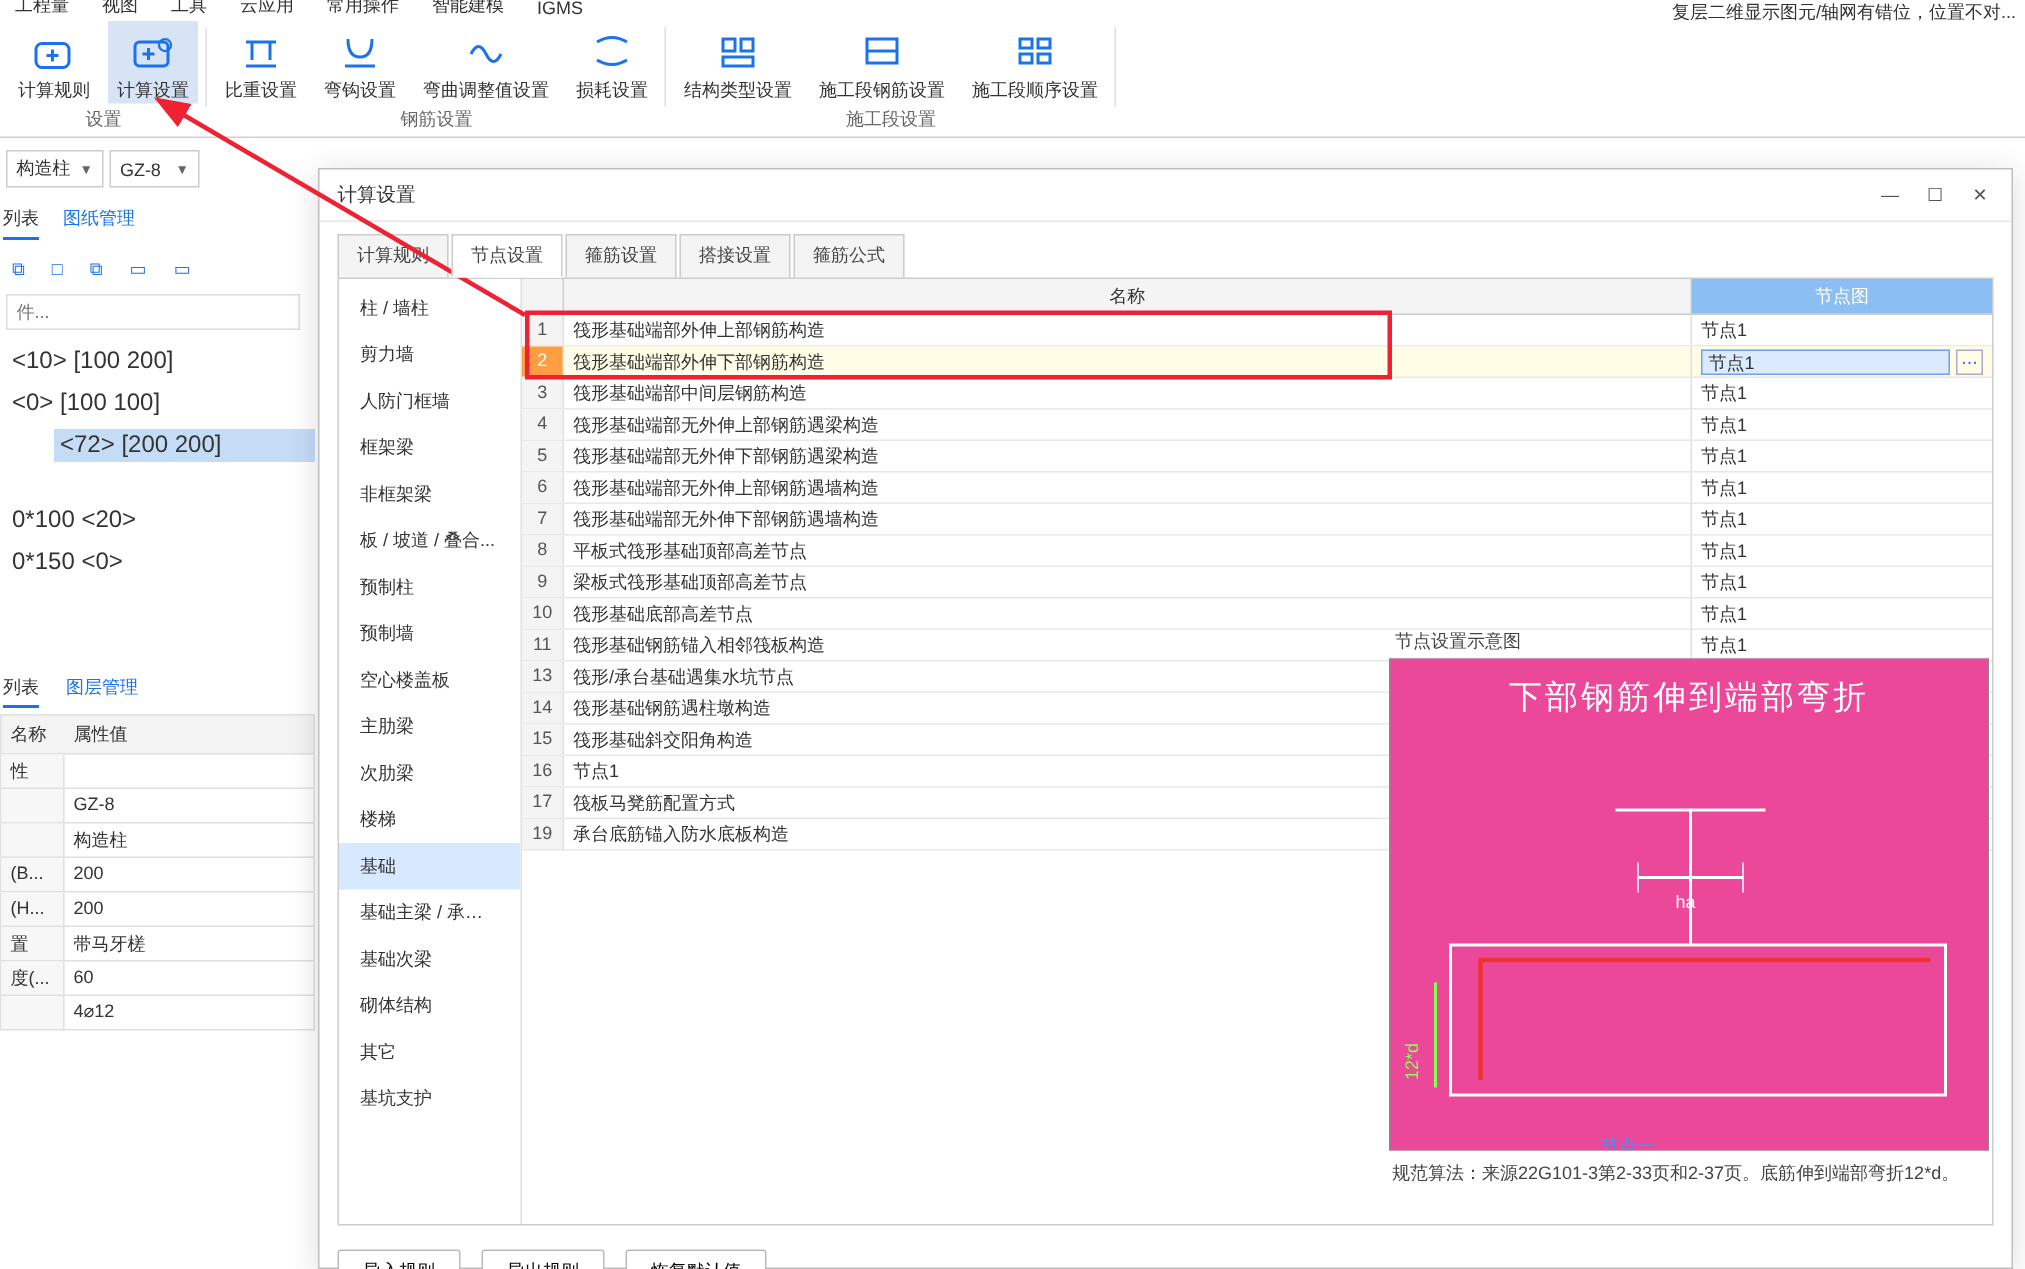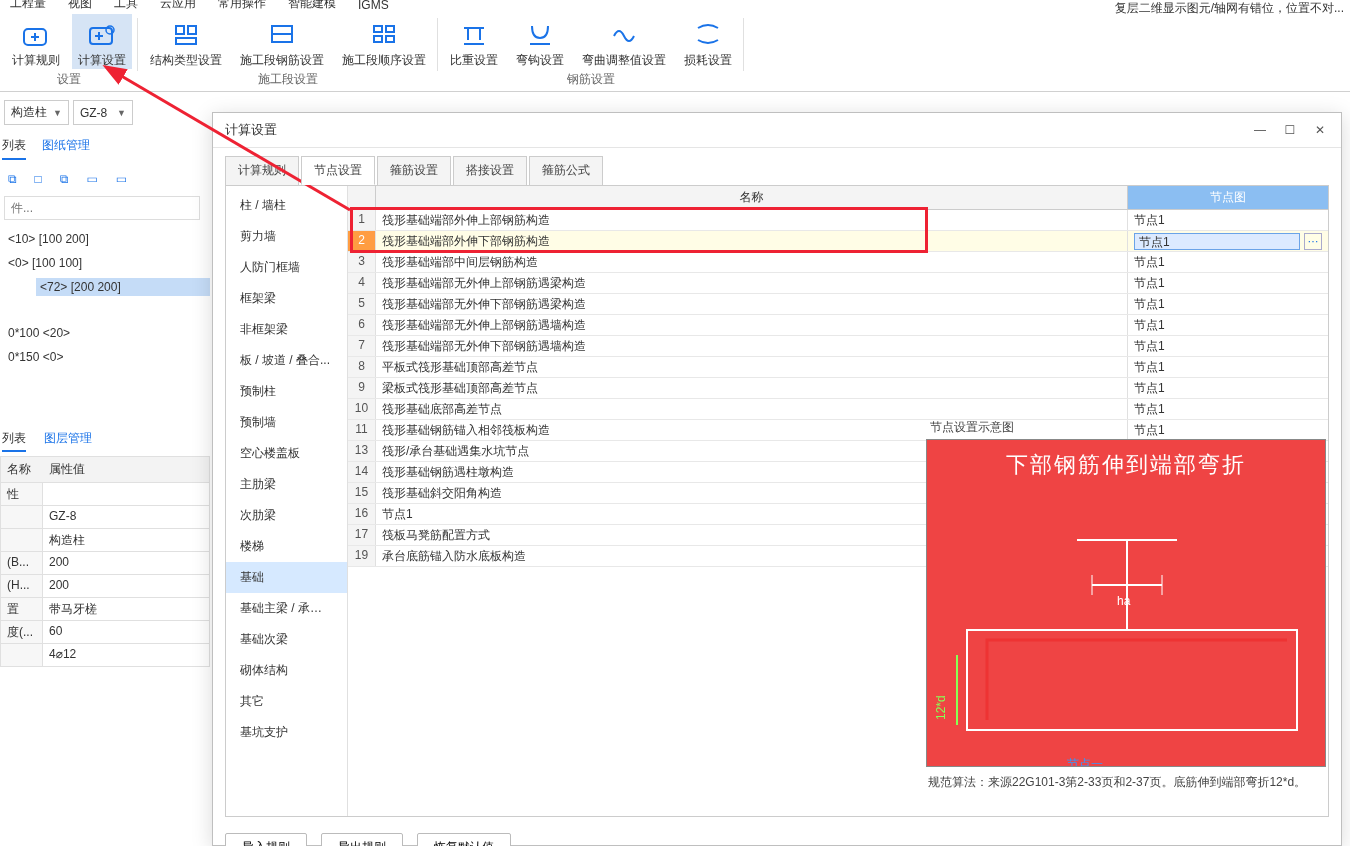--- a/index.html
+++ b/index.html
@@ -23,21 +23,21 @@
 .sel-row { display: flex; gap: 4px; padding: 8px 4px; }
 .sel { border: 1px solid #ccc; padding: 3px 6px; font-size: 12px; min-width: 60px; display: flex; justify-content: space-between; align-items: center; gap: 6px; }
 .sel .arrow { color: #666; font-size: 9px; }
 .tabrow { display: flex; padding: 4px 2px; gap: 16px; }
 .tabitem { color: #1a73e8; padding-bottom: 4px; }
 .tabitem.active { color: #333; border-bottom: 2px solid #1a73e8; }
 .iconbar { display: flex; gap: 18px; padding: 8px 8px; color: #1a73e8; }
 .iconbar span { cursor: pointer; }
 .lp-input { border: 1px solid #ddd; padding: 4px 6px; margin: 2px 4px; width: 196px; color: #888; }
 .lp-block { margin-top: 8px; display: flex; flex-direction: column; gap: 6px; padding-left: 4px; }
-.lp-line { font-size: 12px; color: #333; padding: 2px 4px; }
+.lp-line { font-size: 16px; color: #333; padding: 2px 4px; }
 .lp-line.hl { background: #c5dcf7; display: inline-block; margin-left: 32px; }
 .lp-block2 { margin-top: 28px; }
 .lp-tabs2 { display: flex; gap: 18px; padding: 4px 2px; }
 .lp-tabs2 .active { color: #333; border-bottom: 2px solid #1a73e8; }
 .lp-tabs2 span { color: #1a73e8; padding-bottom: 3px; }
 .prop-head { display: flex; background: #f3f3f3; border: 1px solid #e0e0e0; }
 .prop-head div { padding: 4px 6px; font-size: 12px; }
 .prop-row { display: flex; border-left: 1px solid #e0e0e0; }
 .prop-row div { border-right: 1px solid #e0e0e0; border-bottom: 1px solid #e0e0e0; padding: 3px 6px; font-size: 12px; height: 23px; }
 .prop-row .c1 { width: 42px; background: #f7f7f7; white-space: nowrap; overflow: hidden; }
@@ -69,21 +69,21 @@
 .grid-row.sel-row2 .idx { background: #ff9d42; color: #fff; }
 .node-edit { display: flex; align-items: center; gap: 4px; }
 .node-edit-input { border: 1px solid #6aa3e8; background: #dceaff; padding: 0 4px; height: 17px; flex: 1; }
 .node-btn { width: 18px; height: 17px; display: flex; align-items: center; justify-content: center; color: #1a73e8; border: 1px solid #aac; font-size: 11px; }
 
 .red-box { position: absolute; border: 3px solid #e23; pointer-events: none; }
 .arrow-svg { position: absolute; pointer-events: none; }
 
 .preview { position: absolute; right: 2px; top: 230px; width: 400px; }
 .preview-title { font-size: 12px; padding: 3px 4px; color: #444; }
-.preview-box { background: #ef4444; color: #fff; height: 328px; width: 100%; border: 1px solid #888; position: relative; overflow: hidden; }
+.preview-box { background: #ec4899; color: #fff; height: 328px; width: 100%; border: 1px solid #888; position: relative; overflow: hidden; }
 .pv-title { text-align: center; font-size: 22px; padding: 10px 0; letter-spacing: 2px; }
 .preview-desc { font-size: 12px; color: #444; padding: 6px 2px; line-height: 1.5; }
 
 .dlg-foot { display: flex; gap: 14px; padding: 8px 12px; }
 .btn { border: 1px solid #bbb; background: #fff; padding: 5px 16px; cursor: pointer; border-radius: 2px; }
 
 .hdr-right { position: absolute; right: 6px; top: 0; font-size: 12px; color: #333; }
 </style>
 </head>
 <body>
@@ -127,20 +127,58 @@
         </div>
       </div>
       <span class="ribbon-group-label">设置</span>
     </div>
 
     <div class="ribbon-group">
       <div class="ribbon-row">
         <div class="ribbon-btn">
           <div class="ribbon-icon">
               <svg width="32" height="32">
+                <path d="M6 10 L26 10 M10 10 L10 22 M22 10 L22 22 M6 26 L26 26" stroke="#1a73e8" stroke-width="2" fill="none"></path>
+              </svg>
+            </div>
+          <span class="ribbon-btn-label">比重设置</span>
+        </div>
+        <div class="ribbon-btn">
+          <div class="ribbon-icon">
+              <svg width="32" height="32">
+                <path d="M8 8 Q8 20 16 20 Q24 20 24 8 M6 26 L26 26" stroke="#1a73e8" stroke-width="2" fill="none"></path>
+              </svg>
+            </div>
+          <span class="ribbon-btn-label">弯钩设置</span>
+        </div>
+        <div class="ribbon-btn">
+          <div class="ribbon-icon">
+              <svg width="32" height="32">
+                <path d="M6 18 Q11 8 16 18 T26 18" stroke="#1a73e8" stroke-width="2" fill="none"></path>
+              </svg>
+            </div>
+          <span class="ribbon-btn-label">弯曲调整值设置</span>
+        </div>
+        <div class="ribbon-btn">
+          <div class="ribbon-icon">
+              <svg width="32" height="32">
+                <path d="M6 10 Q16 4 26 10 M6 22 Q16 28 26 22" stroke="#1a73e8" stroke-width="2" fill="none"></path>
+              </svg>
+            </div>
+          <span class="ribbon-btn-label">损耗设置</span>
+        </div>
+      </div>
+      <span class="ribbon-group-label">钢筋设置</span>
+    </div>
+
+    <div class="ribbon-group">
+      <div class="ribbon-row">
+        <div class="ribbon-btn">
+          <div class="ribbon-icon">
+              <svg width="32" height="32">
                 <rect x="6" y="8" width="8" height="8" stroke="#1a73e8" fill="none" stroke-width="2"></rect>
                 <rect x="18" y="8" width="8" height="8" stroke="#1a73e8" fill="none" stroke-width="2"></rect>
                 <rect x="6" y="20" width="20" height="6" stroke="#1a73e8" fill="none" stroke-width="2"></rect>
               </svg>
             </div>
           <span class="ribbon-btn-label">结构类型设置</span>
         </div>
         <div class="ribbon-btn">
           <div class="ribbon-icon">
               <svg width="32" height="32">
@@ -156,58 +194,20 @@
                 <rect x="6" y="8" width="8" height="6" stroke="#1a73e8" fill="none" stroke-width="2"></rect>
                 <rect x="18" y="8" width="8" height="6" stroke="#1a73e8" fill="none" stroke-width="2"></rect>
                 <rect x="6" y="18" width="8" height="6" stroke="#1a73e8" fill="none" stroke-width="2"></rect>
                 <rect x="18" y="18" width="8" height="6" stroke="#1a73e8" fill="none" stroke-width="2"></rect>
               </svg>
             </div>
           <span class="ribbon-btn-label">施工段顺序设置</span>
         </div>
       </div>
       <span class="ribbon-group-label">施工段设置</span>
-    </div>
-
-    <div class="ribbon-group">
-      <div class="ribbon-row">
-        <div class="ribbon-btn">
-          <div class="ribbon-icon">
-              <svg width="32" height="32">
-                <path d="M6 10 L26 10 M10 10 L10 22 M22 10 L22 22 M6 26 L26 26" stroke="#1a73e8" stroke-width="2" fill="none"></path>
-              </svg>
-            </div>
-          <span class="ribbon-btn-label">比重设置</span>
-        </div>
-        <div class="ribbon-btn">
-          <div class="ribbon-icon">
-              <svg width="32" height="32">
-                <path d="M8 8 Q8 20 16 20 Q24 20 24 8 M6 26 L26 26" stroke="#1a73e8" stroke-width="2" fill="none"></path>
-              </svg>
-            </div>
-          <span class="ribbon-btn-label">弯钩设置</span>
-        </div>
-        <div class="ribbon-btn">
-          <div class="ribbon-icon">
-              <svg width="32" height="32">
-                <path d="M6 18 Q11 8 16 18 T26 18" stroke="#1a73e8" stroke-width="2" fill="none"></path>
-              </svg>
-            </div>
-          <span class="ribbon-btn-label">弯曲调整值设置</span>
-        </div>
-        <div class="ribbon-btn">
-          <div class="ribbon-icon">
-              <svg width="32" height="32">
-                <path d="M6 10 Q16 4 26 10 M6 22 Q16 28 26 22" stroke="#1a73e8" stroke-width="2" fill="none"></path>
-              </svg>
-            </div>
-          <span class="ribbon-btn-label">损耗设置</span>
-        </div>
-      </div>
-      <span class="ribbon-group-label">钢筋设置</span>
     </div>
   </div>
 
   <div class="left-area">
     <div class="sel-row">
       <div class="sel">
           <span>构造柱</span>
           <span class="arrow">▼</span>
         </div>
       <div class="sel">

